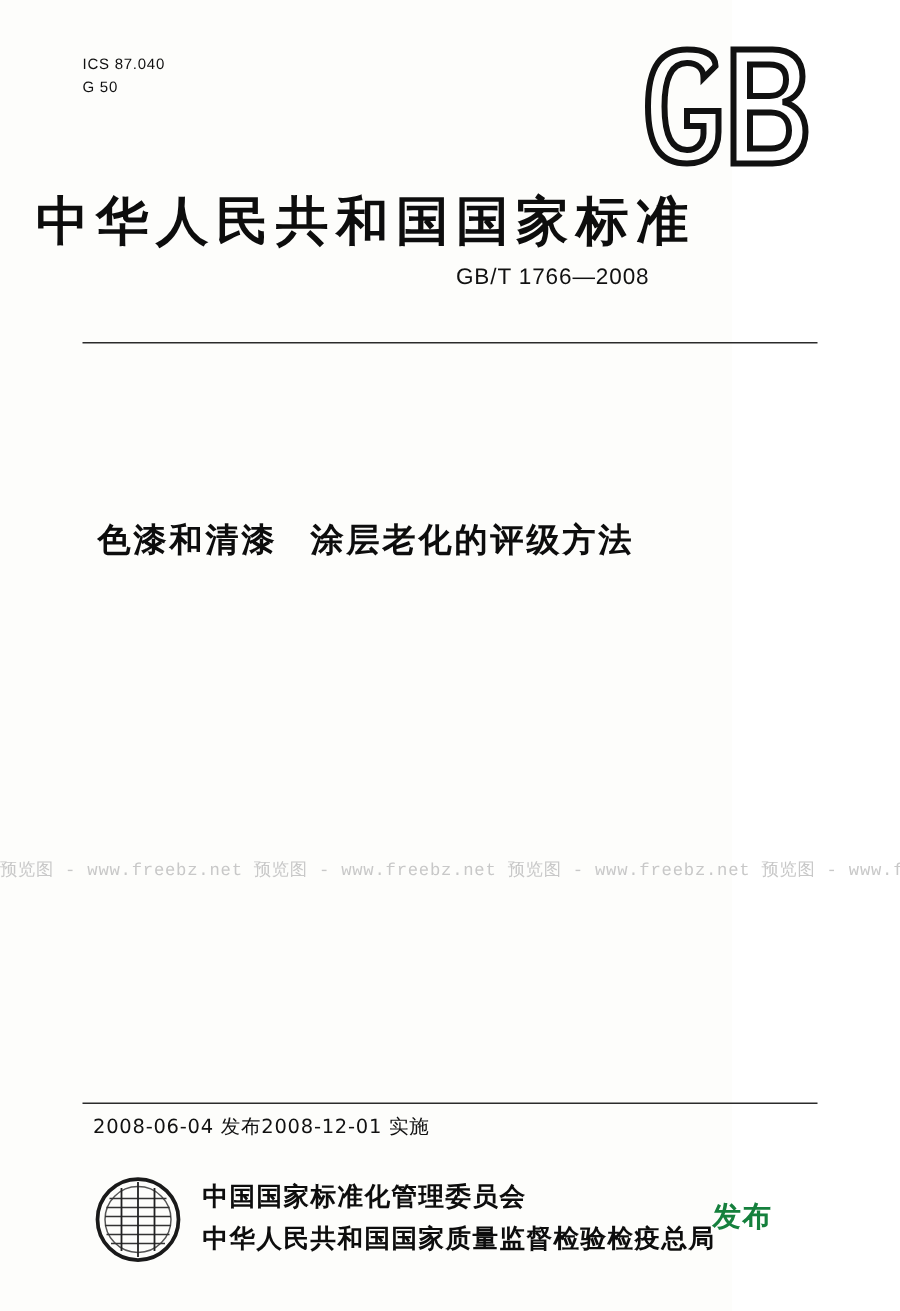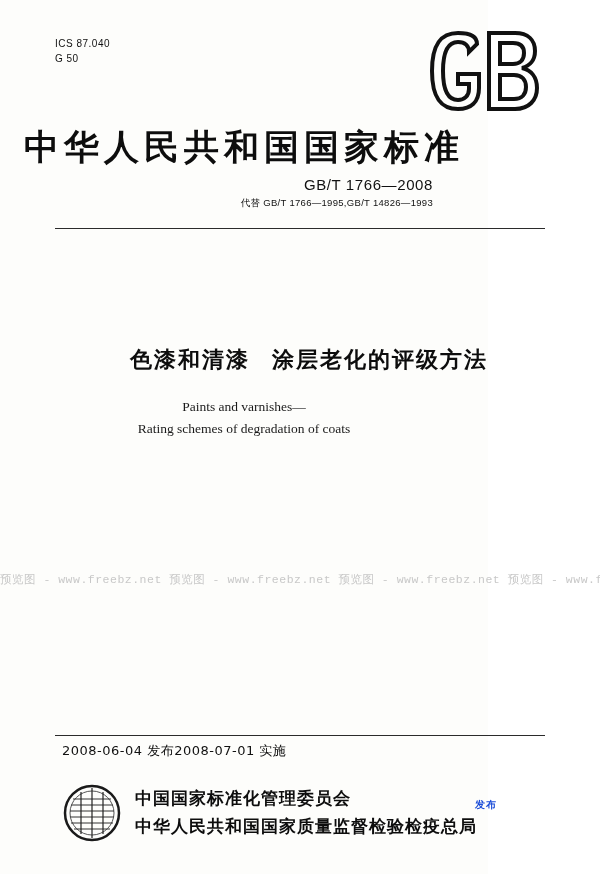--- a/index.html
+++ b/index.html
@@ -90,21 +90,21 @@
     border-top: 1px solid #2b2b2b;
   }
   .rule-top { top: 228px; }
   .rule-bottom { top: 735px; }
 
   
   .subject-cn {
     position: absolute;
     left: 0; right: 0;
     top: 345px;
-    text-align: right;
+    text-align: center;
     font-family: "DejaVu Sans", sans-serif;
     font-size: 22px;
     font-weight: bold;
     letter-spacing: 2px;
     color: #0d0d0d;
   }
   .subject-cn .gap {
     display: inline-block;
     width: 22px;
   }
@@ -171,24 +171,24 @@
     line-height: 28px;
     letter-spacing: 1px;
     color: #0d0d0d;
     white-space: nowrap;
   }
   .issue-word {
     position: absolute;
     left: 420px;
     top: 16px;
     font-family: "DejaVu Sans", sans-serif;
-    font-size: 10px;
+    font-size: 19px;
     font-weight: bold;
     letter-spacing: 1px;
-    color: #1d4ed8;
+    color: #15803d;
   }
 </style>
 </head>
 <body>
 
 <div class="page">
 
   <div class="header">
     <div class="ics-block">
       <div>ICS 87.040</div>
@@ -202,41 +202,36 @@
 
         <path d="M64 3 L90 3 C103 3, 110 10, 110 21 C110 30, 105 36, 97 38 C106 40, 112 47, 112 58 C112 70, 104 79, 90 79 L64 79 Z M75 13 L75 34 L88 34 C95 34, 99 30, 99 23 C99 16, 95 13, 88 13 Z M75 45 L75 69 L89 69 C97 69, 101 64, 101 57 C101 50, 97 45, 89 45 Z"></path>
       </g>
     </svg>
   </div>
 
   <div class="cn-title">中华人民共和国国家标准</div>
 
   <div class="std-no">
     <div class="main-no">GB/T 1766—2008</div>
-    <div class="replace-no">代替 GB/T 1766—1995,GB/T 14826—1993</div>
   </div>
 
   <div class="rule rule-top"></div>
 
   <div class="subject-cn">
     <span>色漆和清漆</span><span class="gap"></span><span>涂层老化的评级方法</span>
   </div>
 
-  <div class="subject-en">
-    <div>Paints and varnishes—</div>
-    <div>Rating schemes of degradation of coats</div>
-  </div>
 
   <div class="watermark">预览图 - www.freebz.net  预览图 - www.freebz.net  预览图 - www.freebz.net  预览图 - www.freebz.net</div>
 
   <div class="rule rule-bottom"></div>
 
   <div class="date-row">
     <div>2008-06-04 发布</div>
-    <div>2008-07-01 实施</div>
+    <div>2008-12-01 实施</div>
   </div>
 
   <div class="footer">
     <svg class="seal" viewBox="0 0 58 58">
       <circle cx="29" cy="29" r="27" fill="none" stroke="#1a1a1a" stroke-width="2.5"></circle>
       <circle cx="29" cy="29" r="22" fill="none" stroke="#555555" stroke-width="1"></circle>
       <g stroke="#333333" stroke-width="1">
         <line x1="10" y1="15" x2="48" y2="15"></line>
         <line x1="8" y1="21" x2="50" y2="21"></line>
         <line x1="7" y1="27" x2="51" y2="27"></line>

